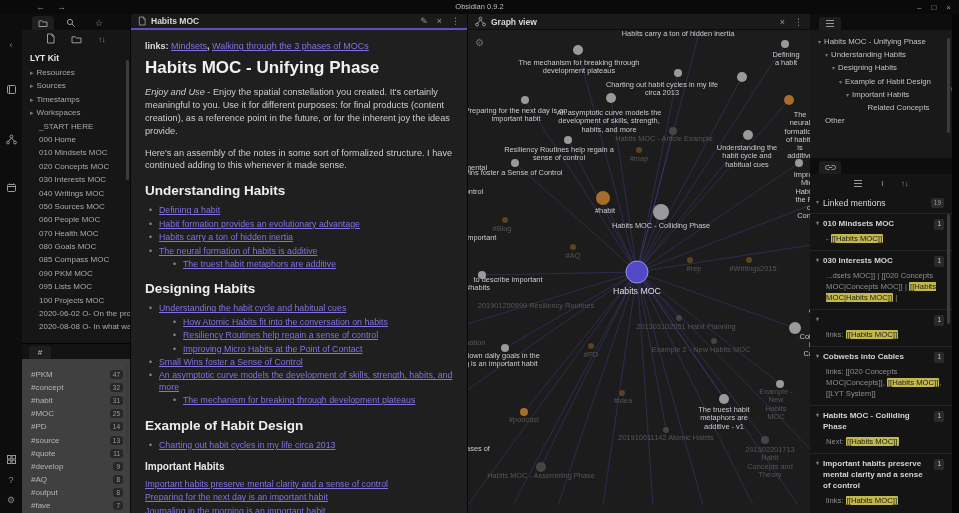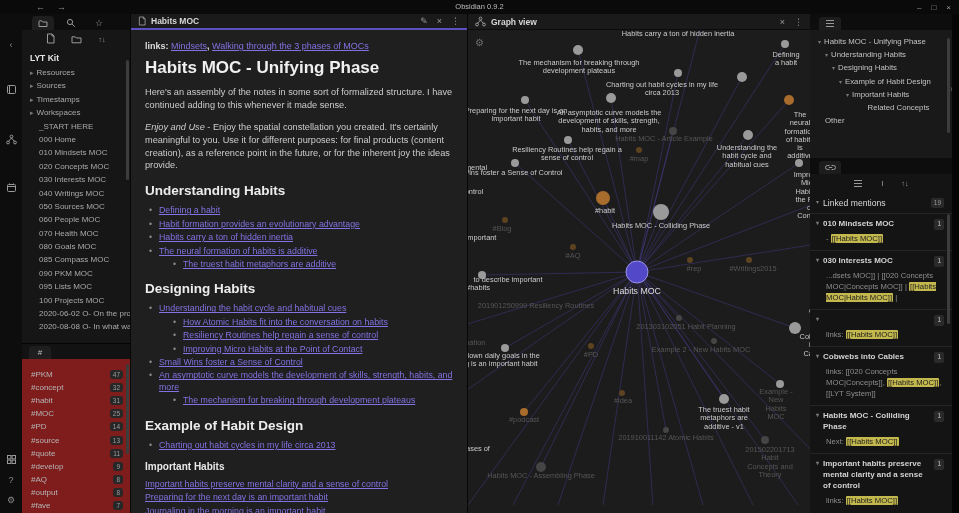--- a/index.html
+++ b/index.html
@@ -26,21 +26,21 @@
   .side-tab.active { background:#1e1e1e; color:#cfcfcf; }
   .explorer { position:absolute; top:16px; left:0; right:0; bottom:170px; background:#161616; overflow:hidden; }
   .explorer-actions { height:18px; display:flex; align-items:center; justify-content:center; gap:16px; color:#9a9a9a; }
   .vault-title { font-size:8.5px; font-weight:bold; color:#e6e6e6; padding:5px 0 3px 8px; }
   .file-row { height:13.4px; line-height:13.4px; font-size:8px; color:#a9a9a9; white-space:nowrap; overflow:hidden; padding-left:17px; }
   .file-row.folder { padding-left:8px; }
   .file-row .fold-arrow { color:#7a7a7a; font-size:7px; margin-right:3px; }
   .explorer .sb, .outline-panel .sb, .backlinks-panel .sb, .tag-pane .sb { position:absolute; width:3px; border-radius:2px; background:#3c3c3c; }
   .tag-pane { position:absolute; left:0; right:0; bottom:0; height:170px; background:#121212; border-top:1px solid #040404; }
   .tag-tab { width:22px; height:13px; margin:2px 0 0 7px; background:#1e1e1e; border-radius:3px 3px 0 0; text-align:center; line-height:13px; font-size:8px; color:#bdbdbd; }
-  .tag-list { position:absolute; top:15px; bottom:0; left:0; right:0; background:#7f1d1d; padding-top:9px; overflow:hidden; }
+  .tag-list { position:absolute; top:15px; bottom:0; left:0; right:0; background:#404040; padding-top:9px; overflow:hidden; }
   .tag-row { display:flex; align-items:center; justify-content:space-between; padding:0 7px 0 9px; height:13.1px; font-size:8px; color:#b5b5b5; }
   .tag-badge { background:#272727; color:#9c9c9c; font-size:6.5px; border-radius:3px; padding:1px 3px; min-width:8px; text-align:center; }
   
   .pane-header { height:16px; background:#1a1a1a; display:flex; align-items:center; gap:5px; padding:0 7px; font-size:8.5px; font-weight:bold; color:#d8d8d8; }
   .header-actions { margin-left:auto; display:flex; gap:9px; align-items:center; color:#9a9a9a; font-weight:normal; font-size:9px; }
   
   .note-pane { position:absolute; left:130px; top:14px; width:337px; bottom:0; background:#1f1f1f; border-left:1px solid #070707; }
   .note-pane .pane-header { border-bottom:2px solid #5b50c0; }
   .note-content { position:absolute; top:18px; bottom:0; left:0; right:0; padding:9px 13px 0 14px; overflow:hidden; }
   .links-line { font-size:9px; font-weight:bold; color:#dcdcdc; margin-bottom:3px; }
@@ -257,22 +257,22 @@
       <span>×</span>
       <span>⋮</span>
     </div>
   </div>
   <div class="note-content">
     <div class="links-line">
       <span>links:</span>
       <span id="top-links"><a>Mindsets</a>, <a>Walking through the 3 phases of MOCs</a></span>
     </div>
     <h1>Habits MOC - Unifying Phase</h1>
+    <p><em>Enjoy and Use</em><span> - Enjoy the spatial constellation you created. It's certainly meaningful to you. Use it for different purposes: for final products (content creation), as a reference point in the future, or for the inherent joy the ideas provide.</span></p>
     <p>Here's an assembly of the notes in some sort of formalized structure. I have continued adding to this whenever it made sense.</p>
-    <p><em>Enjoy and Use</em><span> - Enjoy the spatial constellation you created. It's certainly meaningful to you. Use it for different purposes: for final products (content creation), as a reference point in the future, or for the inherent joy the ideas provide.</span></p>
     <div id="note-sections">
         <h2>Understanding Habits</h2>
         <div class="nlist">
           <div class="nli"><span class="blt">•</span><a>Defining a habit</a></div>
           <div class="nli"><span class="blt">•</span><a>Habit formation provides an evolutionary advantage</a></div>
           <div class="nli"><span class="blt">•</span><a>Habits carry a ton of hidden inertia</a></div>
           <div class="nli"><span class="blt">•</span><a>The neural formation of habits is additive</a></div>
           <div class="nli lvl2"><span class="blt">•</span><a>The truest habit metaphors are additive</a></div>
         </div>
         <h2>Designing Habits</h2>
@@ -396,21 +396,21 @@
 development plateaus</div>
       <div class="glabel" style="left: 194px; top: 51px;">Charting out habit cycles in my life
 circa 2013</div>
       <div class="glabel" style="left: 48px; top: 77px;">Preparing for the next day is an
 important habit</div>
       <div class="glabel" style="left: 141px; top: 79px;">An asymptotic curve models the
 development of skills, strength,
 habits, and more</div>
       <div class="glabel" style="left: 332px; top: 81px;">The neural formation of habits is
 additive</div>
-      <div class="glabel" style="left: 99px; top: 116px;">Resiliency Routines help regain a
+      <div class="glabel" style="left: 91px; top: 116px;">Resiliency Routines help regain a
 sense of control</div>
       <div class="glabel dim" style="left: 196px; top: 105px;">Habits MOC - Article Example</div>
       <div class="glabel dim" style="left: 171px; top: 125px;">#map</div>
       <div class="glabel" style="left: 279px; top: 114px;">Understanding the habit cycle and
 habitual cues</div>
       <div class="glabel" style="left: 342px; top: 141px;">Improving Micro Habits at the Point of
 Contact</div>
       <div class="glabel" style="left: 34px; top: 139px;">Small Wins foster a Sense of Control</div>
       <div class="glabel" style="left: 8px; top: 134px;">mental</div>
       <div class="glabel" style="left: 6px; top: 158px;">ontrol</div>

